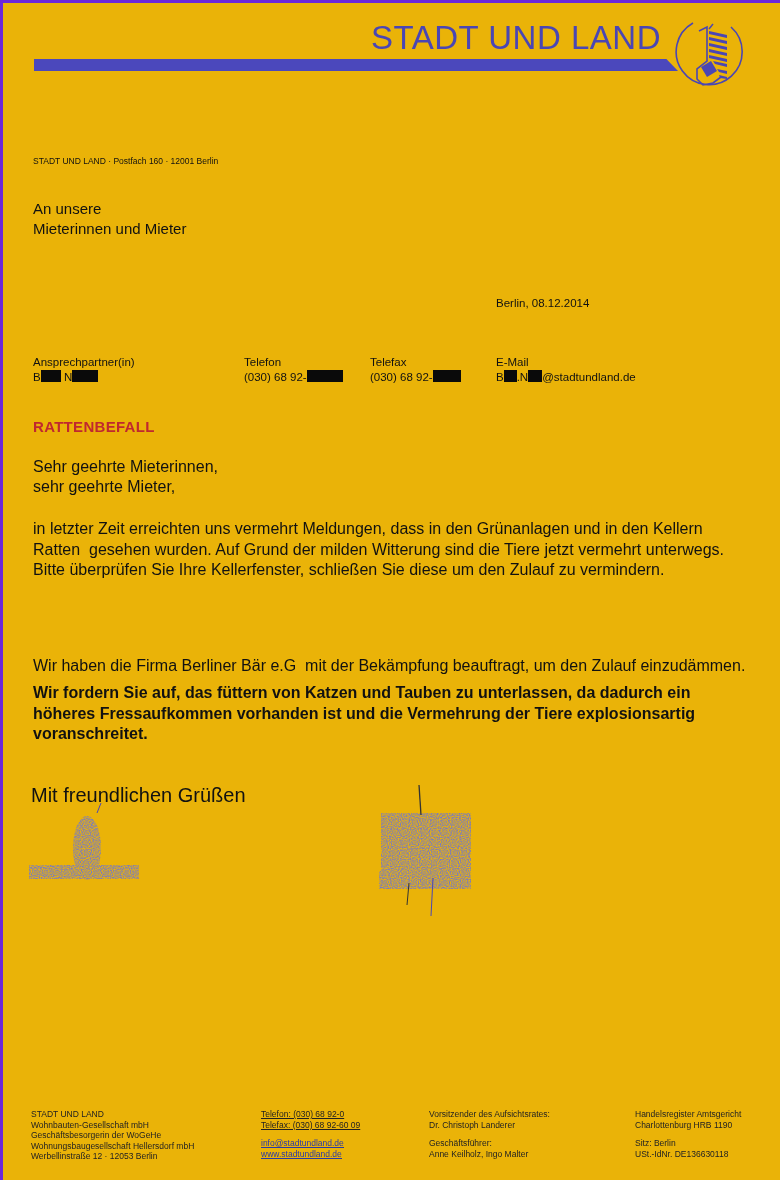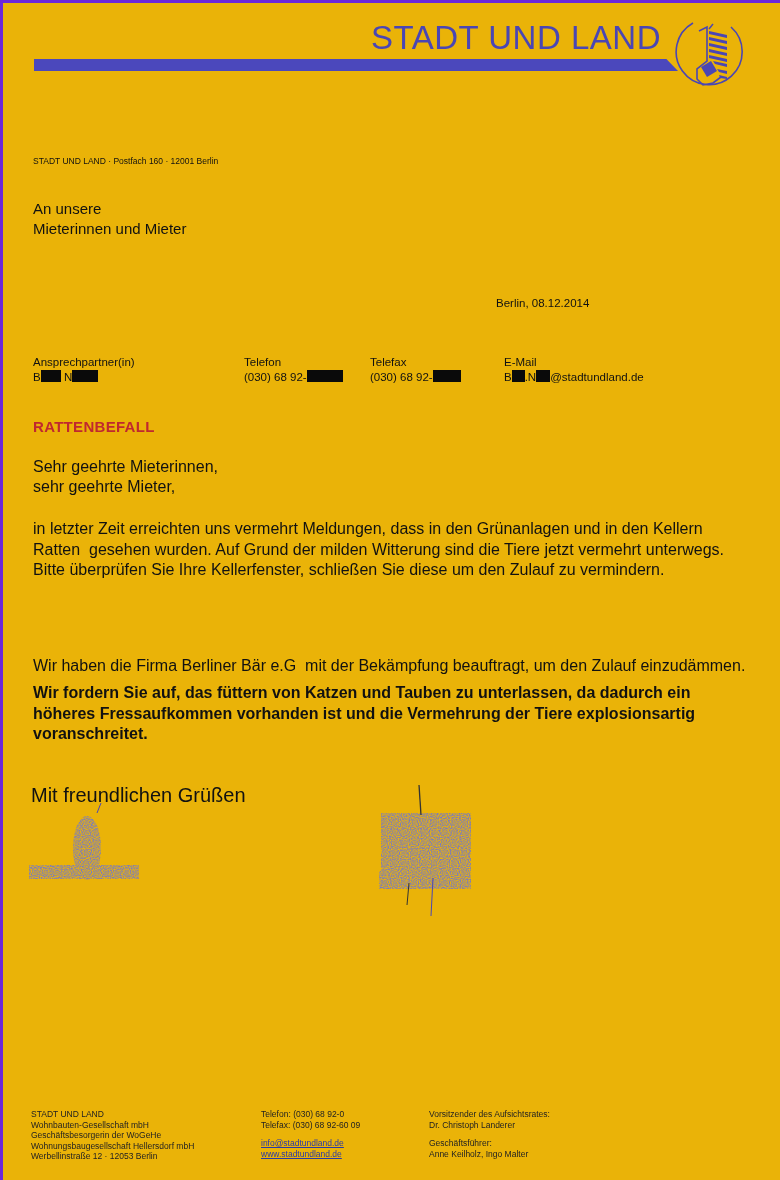--- a/index.html
+++ b/index.html
@@ -97,21 +97,21 @@
     </div>
   </div>
 
   <div class="abs contact-col" style="left:367px;">
     <div>Telefax</div>
     <div>
       <span>(030) 68 92-</span><span class="redact" style="width:28px;"></span>
     </div>
   </div>
 
-  <div class="abs contact-col" style="left:493px;margin-left:8px;">
+  <div class="abs contact-col" style="left:493px;">
     <div>E-Mail</div>
     <div>
       <span>B</span><span class="redact" style="width:13px;"></span><span>.N</span><span class="redact" style="width:14px;"></span><span>@stadtundland.de</span>
     </div>
   </div>
 
   <div class="abs subject">RATTENBEFALL</div>
 
   <div class="abs salutation">
     <div>Sehr geehrte Mieterinnen,</div>
@@ -156,30 +156,37 @@
   </svg>
 
   <div class="abs footer-col" style="left:28px;">
     <div>STADT UND LAND</div>
     <div>Wohnbauten-Gesellschaft mbH</div>
     <div>Geschäftsbesorgerin der WoGeHe</div>
     <div>Wohnungsbaugesellschaft Hellersdorf mbH</div>
     <div>Werbellinstraße 12 · 12053 Berlin</div>
   </div>
 
-  <div class="abs footer-col" style="left:258px;">
+  <div class="abs footer-col" style="left:258px;text-decoration:underline;">
     <div>Telefon: (030) 68 92-0</div>
     <div>Telefax: (030) 68 92-60 09</div>
     <div class="gap"></div>
     <div><span class="footer-link">info@stadtundland.de</span></div>
     <div><span class="footer-link">www.stadtundland.de</span></div>
   </div>
 
   <div class="abs footer-col" style="left:426px;">
     <div>Vorsitzender des Aufsichtsrates:</div>
     <div>Dr. Christoph Landerer</div>
     <div class="gap"></div>
     <div>Geschäftsführer:</div>
     <div>Anne Keilholz, Ingo Malter</div>
   </div>
 
+  <div class="abs footer-col" style="left:632px;">
+    <div>Handelsregister Amtsgericht</div>
+    <div>Charlottenburg HRB 1190</div>
+    <div class="gap"></div>
+    <div>Sitz: Berlin</div>
+    <div>USt.-IdNr. DE136630118</div>
+  </div>
 
 </div>
 
 </body></html>

